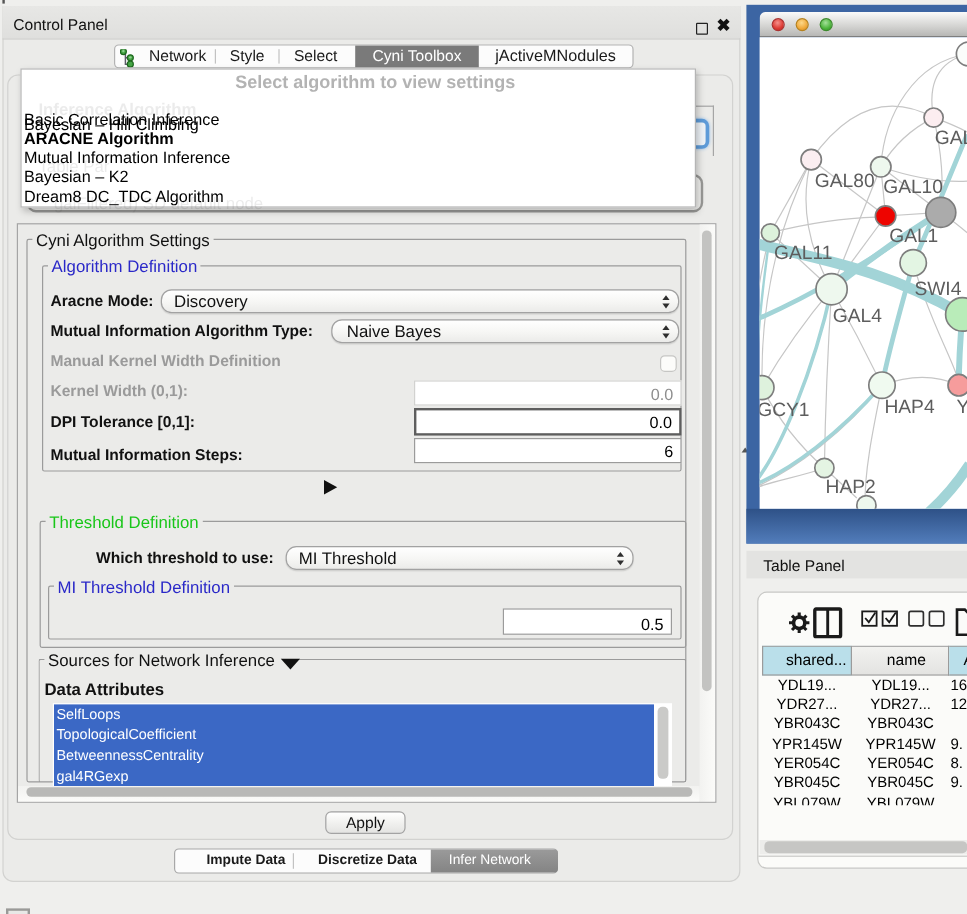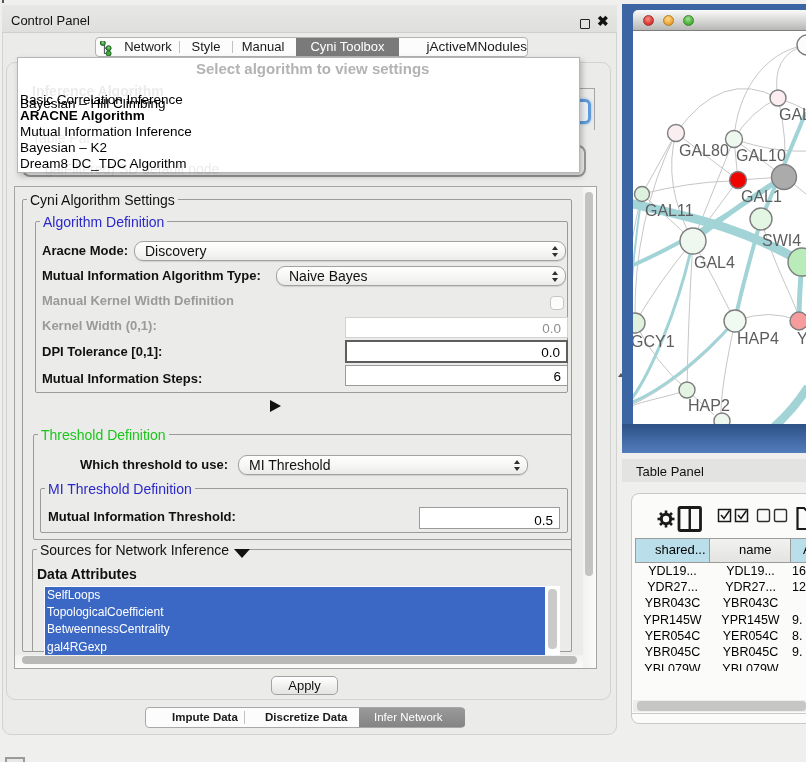--- a/index.html
+++ b/index.html
@@ -90,23 +90,23 @@
       <circle cx="2.8" cy="2" r="2.5" fill="#46a546" stroke="#1d681d" stroke-width="1"></circle>
       <circle cx="8.6" cy="7.2" r="2.5" fill="#46a546" stroke="#1d681d" stroke-width="1"></circle>
       <circle cx="8.6" cy="12.5" r="2.5" fill="#46a546" stroke="#1d681d" stroke-width="1"></circle>
       <circle cx="2.8" cy="1.6" r="1" fill="#8ed08e"></circle>
       <circle cx="8.6" cy="6.8" r="1" fill="#8ed08e"></circle>
     </svg>
     <span class="seg" style="left:22px;width:60px;">Network</span>
     <span class="sep" style="left:83px;"></span>
     <span class="seg" style="left:80px;width:60px;">Style</span>
     <span class="sep" style="left:136px;"></span>
-    <span class="seg" style="left:137px;width:60px;">Manual</span>
+    <span class="seg" style="left:137px;width:60px;">Select</span>
     <span class="seg" id="seg-cyni" style="left:200px;width:103px;">Cyni Toolbox</span>
-    <span class="seg" style="left:303px;width:128px;font-size:13.5px;text-align:right;">jActiveMNodules</span>
+    <span class="seg" style="left:303px;width:128px;font-size:13.5px;">jActiveMNodules</span>
   </div>
 
   <div class="abs" style="left:14px;top:186px;width:583px;height:483px;border:1px solid #a5a5a5;background:#ebebe9;"></div>
 
   <div class="sbtrack" style="left:583px;top:187px;width:13px;height:481px;"></div>
   <div class="sbthumb" style="left:585px;top:192px;width:8px;height:384px;"></div>
 
   <div class="sbtrack" style="left:15px;top:655px;width:568px;height:13px;background:linear-gradient(#f2f2f0,#fbfbf9);"></div>
   <div class="sbthumb" style="left:22px;top:656px;width:555px;height:8px;background:#b9b9b7;"></div>
 
@@ -156,21 +156,20 @@
   <div class="lbl" style="left:80px;top:457px;">Which threshold to use:</div>
   <div class="combo" style="left:238px;top:455px;width:290px;height:20px;">
       <span class="tx">MI Threshold</span>
       <i class="au"></i>
       <i class="ad"></i>
     </div>
 
   <div class="gb" style="left:40px;top:488px;width:528px;height:45px;"></div>
   <div class="gbt" style="left:45px;top:482px;color:#2a28c8;">MI Threshold Definition</div>
 
-  <div class="lbl" style="left:48px;top:509px;">Mutual Information Threshold:</div>
   <div class="tf" style="left:419px;top:507px;width:141px;height:22px;border:1px solid #9b9b9b;">
       <span style="top:5px;">0.5</span>
     </div>
 
   <div class="gb" style="left:32px;top:549px;width:540px;height:103px;border-bottom:none;"></div>
   <div class="gbt" style="left:37px;top:543px;color:#111;">Sources for Network Inference &nbsp;</div>
   <div class="abs" style="left:234px;top:549px;width:0;height:0;border-top:9px solid #111;border-left:8px solid transparent;border-right:8px solid transparent;"></div>
 
   <div class="lbl" style="left:37px;top:566px;font-size:14px;">Data Attributes</div>
 

